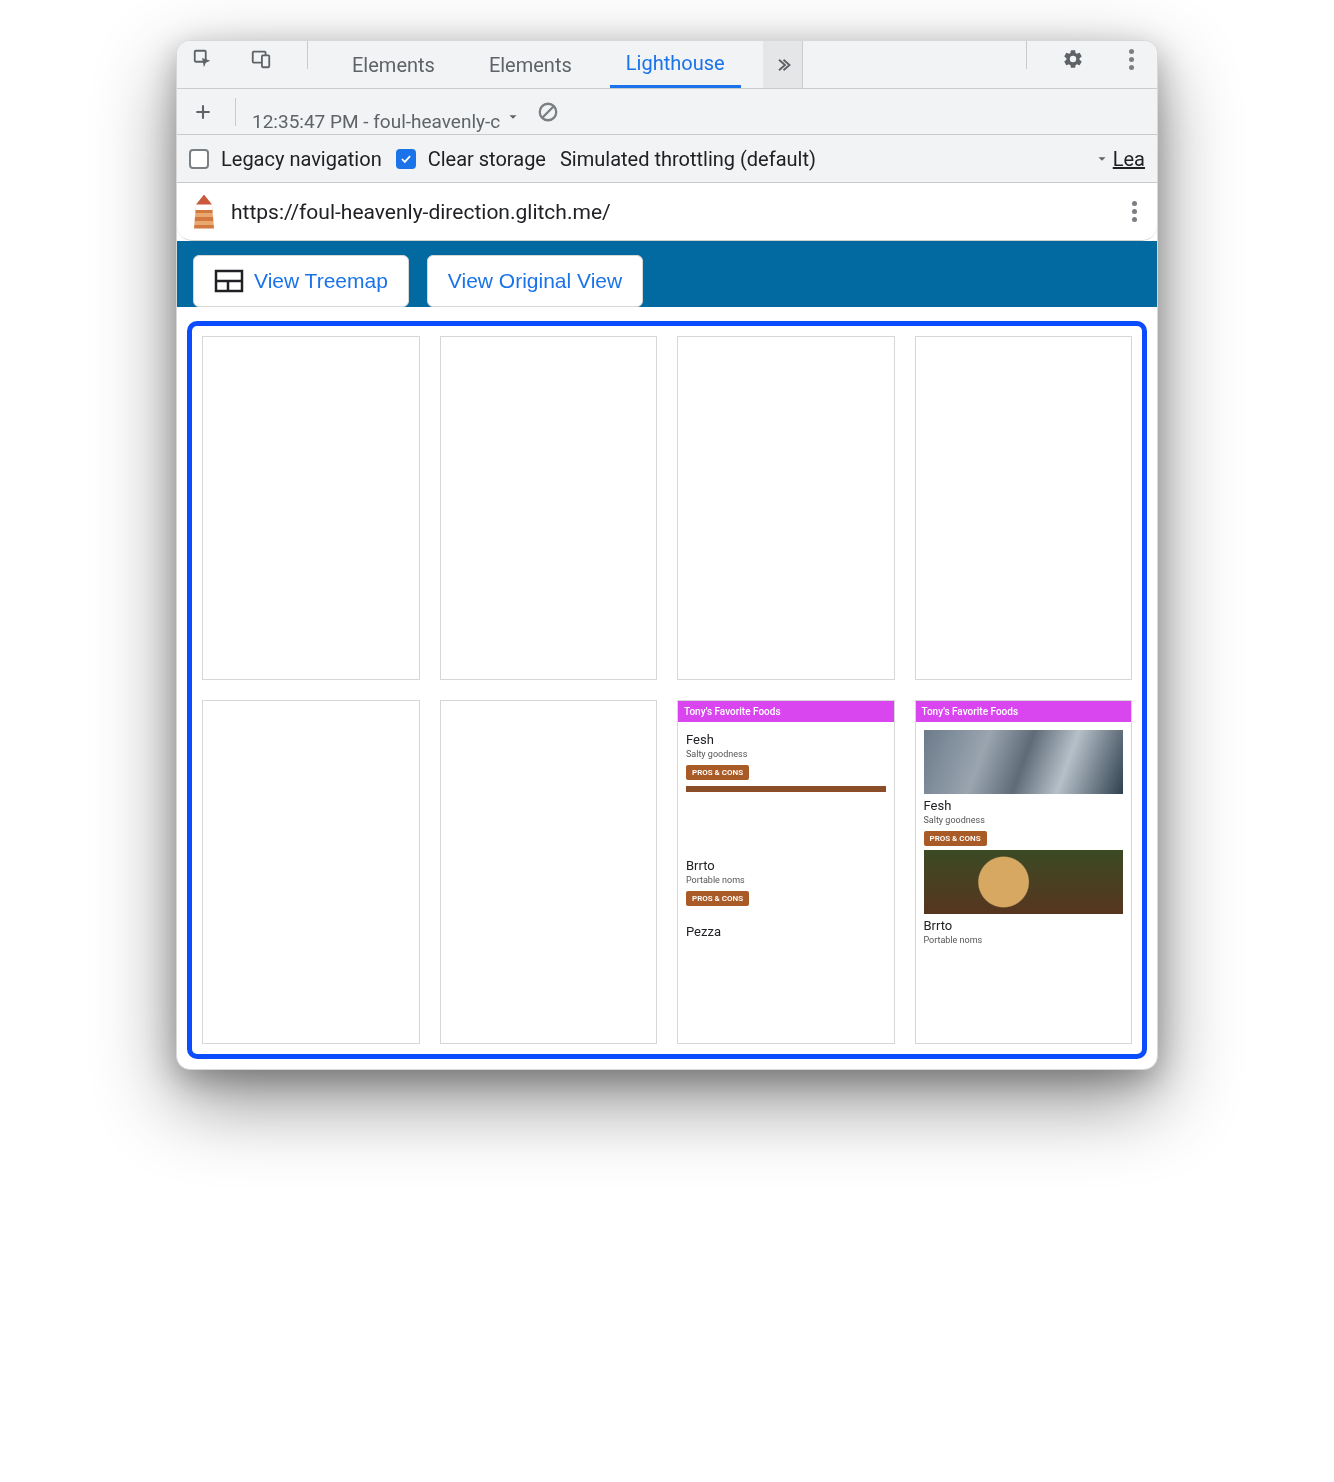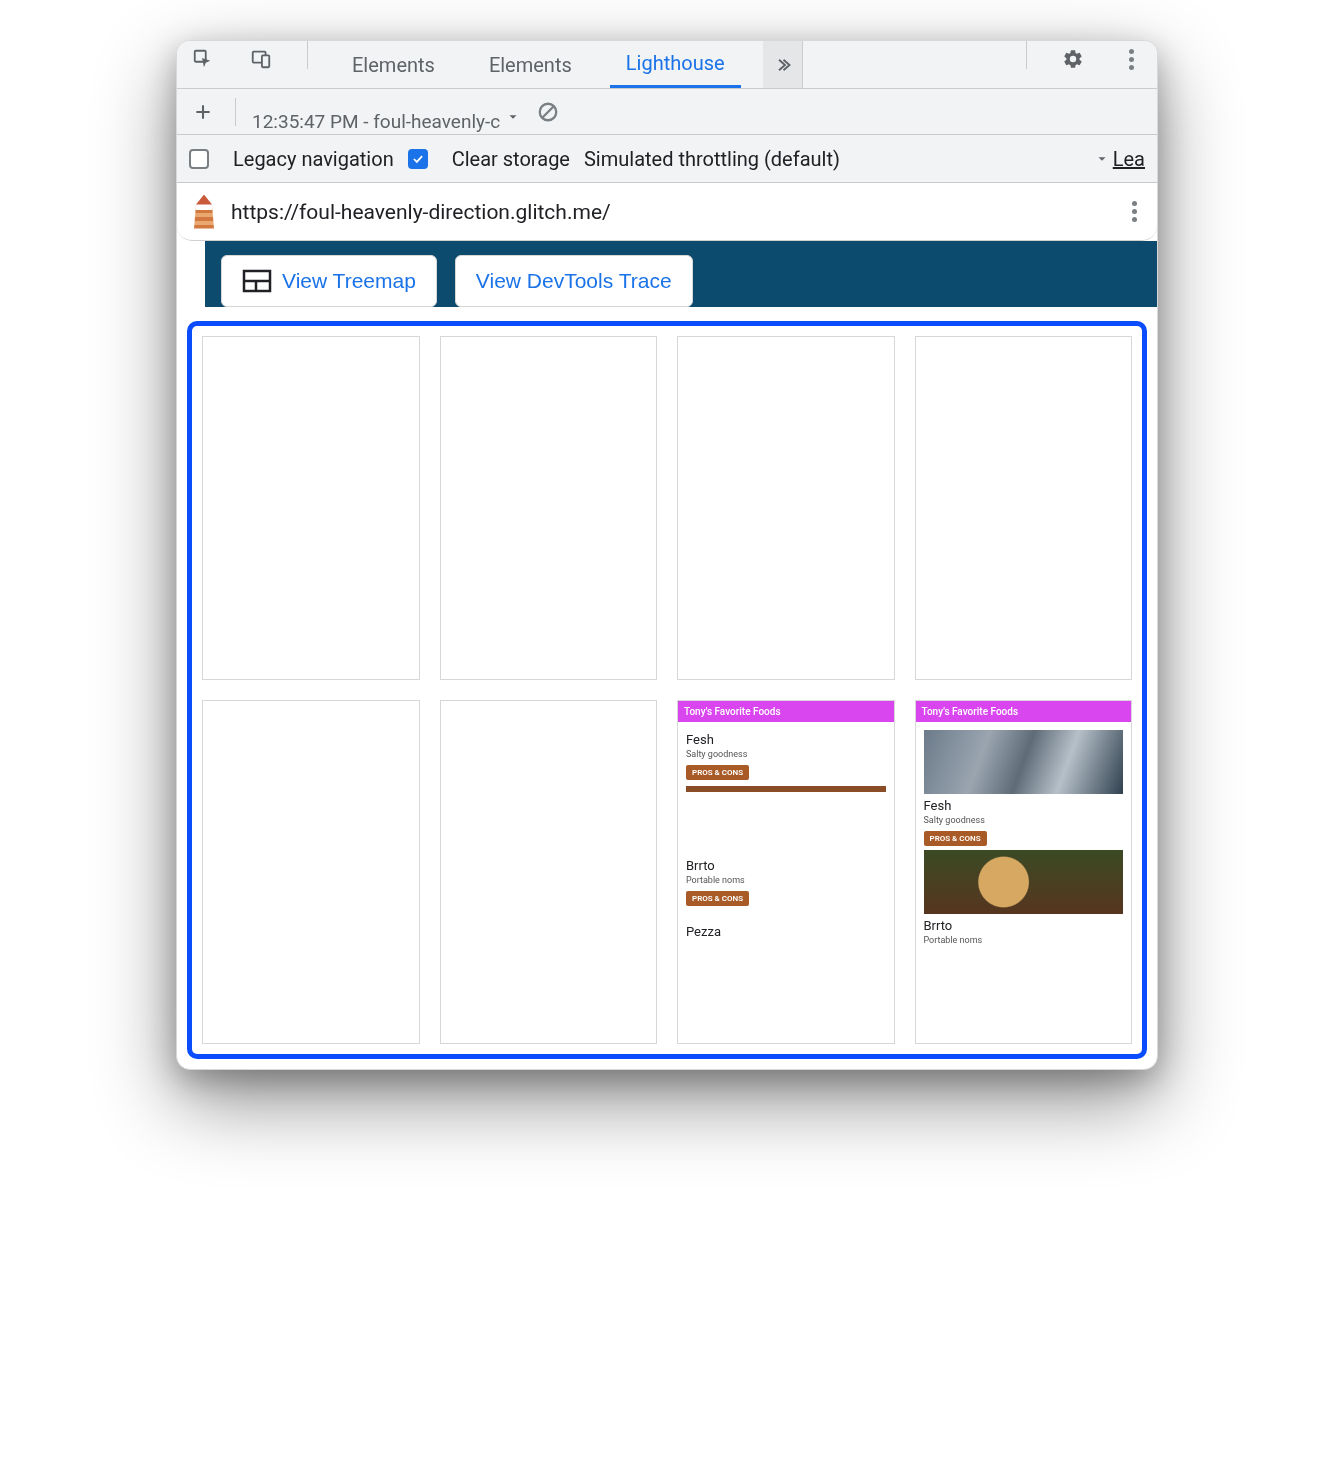--- a/index.html
+++ b/index.html
@@ -77,21 +77,21 @@
     display:flex; align-items:center;
     padding:0 12px;
     gap:14px;
     font-size:20px;
     color:#202124;
   }
   .check { width:20px; height:20px; border:2px solid #7a7f84; border-radius:4px; display:flex; align-items:center; justify-content:center; background:#fff; }
   .check.checked { background:#1a73e8; border-color:#1a73e8; }
   .check.checked svg { display:block; }
   .check svg { display:none; }
-  .opt { display:flex; align-items:center; gap:24px;text-align:right; }
+  .opt { display:flex; align-items:center; gap:12px;text-align:right; }
   .link-underline { text-decoration: underline; color:#202124; }
   .urlbar {
     height: 58px;
     background:#fff;
     border-bottom:1px solid #d0d0d0;
     display:flex; align-items:center;
     padding:0 14px;
     gap:14px;
     font-size:21px;
     color:#202124;
@@ -108,22 +108,21 @@
     background:
       linear-gradient(#fff,#fff) 0 0/100% 5px no-repeat,
       repeating-linear-gradient(#e9a86f 0 4px, #d3793f 4px 8px);
     clip-path: polygon(10% 0, 90% 0, 100% 100%, 0 100%);
   }
   .kebab { display:flex; flex-direction:column; gap:3px; padding:6px; }
   .kebab span { width:5px; height:5px; background:#7a7f84; border-radius:50%; }
   .actions-row {
     padding: 14px 16px 0 16px;
     display:flex; gap:18px;
-    background:#0c4a6e;
-    margin-left:28px;
+    background:#0369a1;
   }
   .action-btn {
     height: 52px; padding:0 20px;
     border:1px solid #d7d7d7; border-radius:6px;
     background:#fff;
     display:flex; align-items:center; gap:10px;
     font-size:21px; font-weight:500; color:#1a73e8;
     cursor:pointer;
   }
   .treemap-icon { width:30px; }
@@ -267,21 +266,21 @@
   <div class="actions-row">
     <button class="action-btn">
       <svg class="treemap-icon" width="30" height="24" viewBox="0 0 30 24" fill="none" stroke="#202124" stroke-width="2.5">
         <rect x="2" y="2" width="26" height="20"></rect>
           <line x1="2" y1="12" x2="28" y2="12"></line>
           <line x1="14" y1="12" x2="14" y2="22"></line>
       </svg>
       <span>View Treemap</span>
     </button>
     <button class="action-btn">
-      <span>View DevTools Trace</span>
+      <span>View Original View</span>
     </button>
   </div>
 
   <div class="filmstrip-container">
     <div class="frame"></div>
     <div class="frame"></div>
     <div class="frame"></div>
     <div class="frame"></div>
     <div class="frame"></div>
     <div class="frame"></div>

